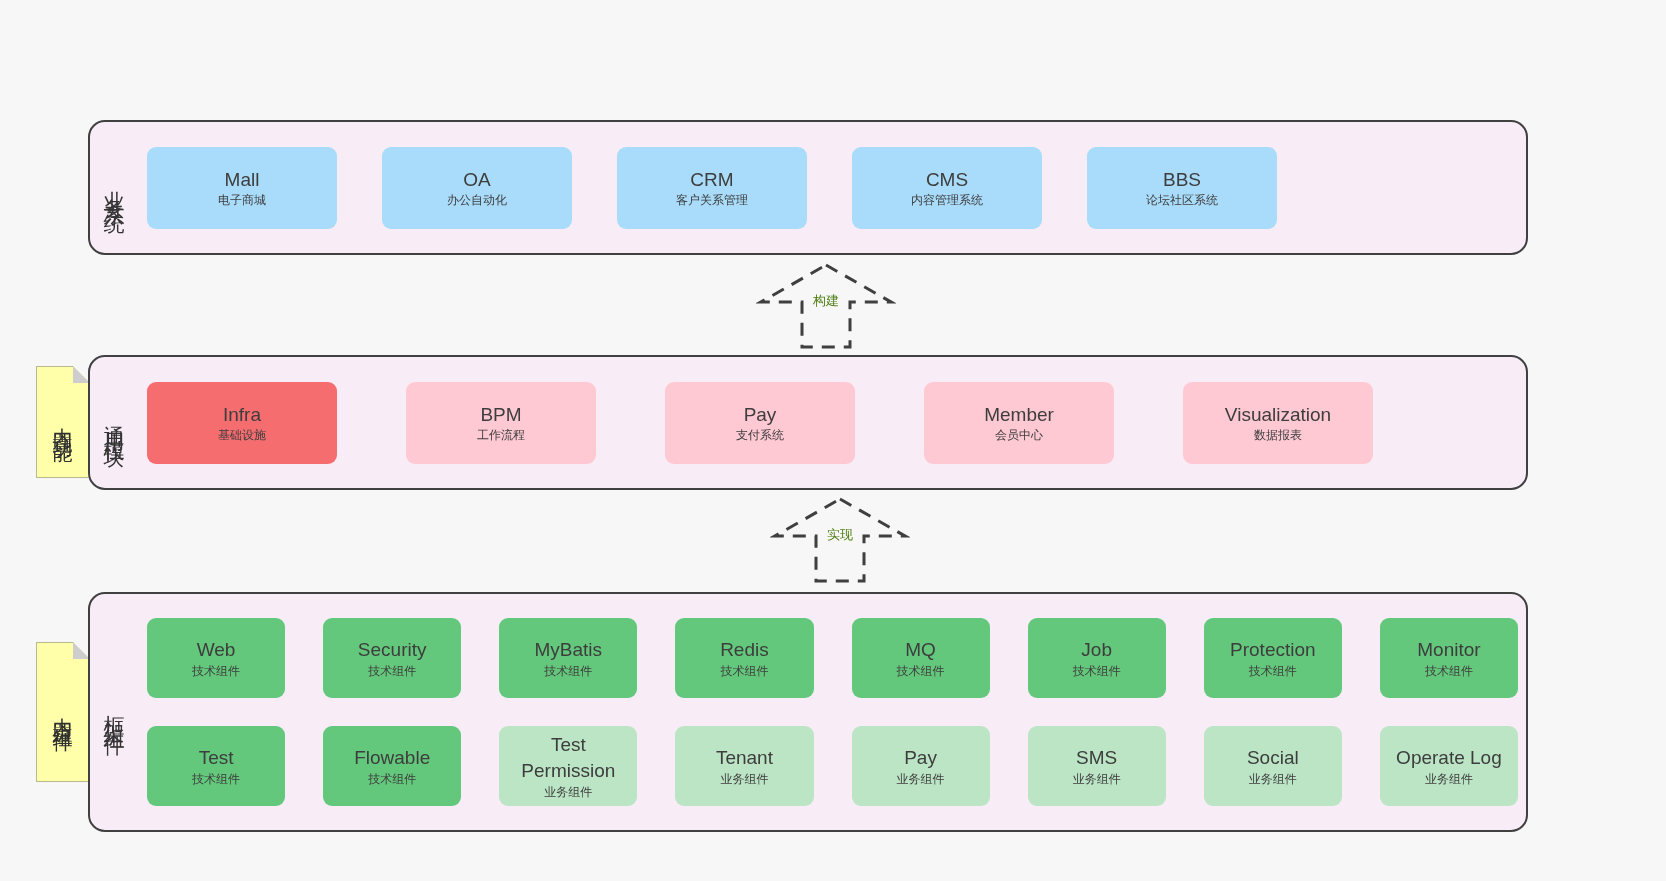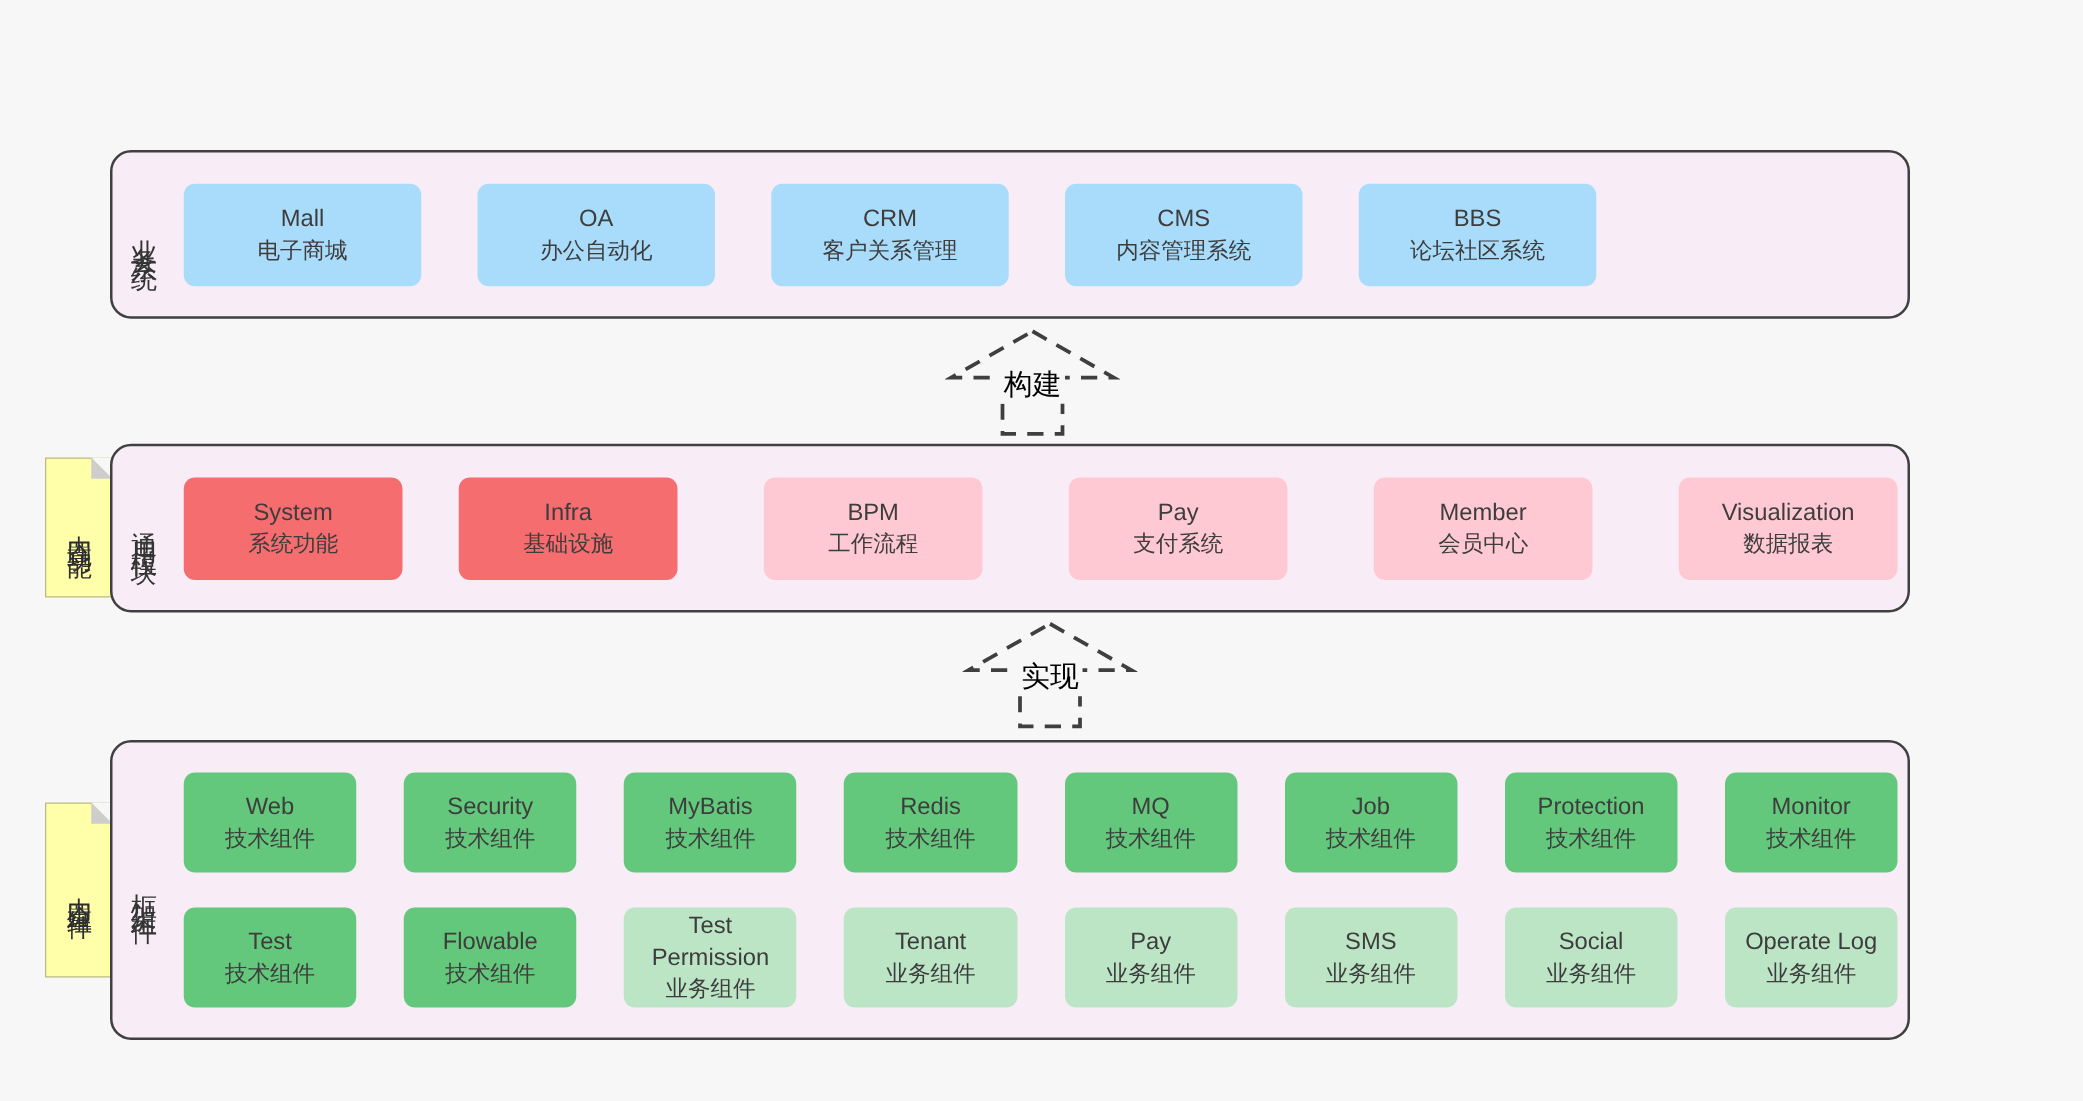--- a/index.html
+++ b/index.html
@@ -20,32 +20,32 @@
   .vlabel{writing-mode:vertical-rl;text-orientation:upright;font-size:21px;color:#343434;
           letter-spacing:7px;line-height:1;}
   .layer > .vlabel{position:absolute;left:14px;top:0;height:100%;display:flex;align-items:center;justify-content:center;}
 
   .boxes{position:absolute;left:57px;right:8px;top:0;bottom:0;display:flex;
          flex-direction:column;justify-content:center;gap:28px;}
   .box-row{display:flex;gap:45px;}
   .box{width:190px;height:82px;border-radius:9px;display:flex;flex-direction:column;
        align-items:center;justify-content:center;text-align:center;padding:2px 4px;}
   .box-name{font-size:19px;line-height:1.35;}
-  .box-desc{font-size:18px;line-height:1.35;}
+  .box-desc{font-size:12px;line-height:1.35;}
   .v-blue{background:var(--blue);} .v-red{background:var(--red);} .v-pink{background:var(--pink);margin-left:24px;}
   .v-green{background:var(--green);} .v-lightgreen{background:var(--lightgreen);}
   .layer-3 .box-row{gap:38px;}
   .layer-3 .box{width:141px;height:80px;}
 
   .arrow{position:absolute;width:140px;height:90px;z-index:1;}
   .arrow-1{left:756px;top:260px;}
   .arrow-2{left:770px;top:494px;}
   .arrow svg{position:absolute;left:0;top:0;}
   .arrow-label{position:absolute;left:50%;top:32px;transform:translateX(-50%);
-               background:var(--page-bg);padding:0 3px;font-size:23px;color:#000000;white-space:nowrap;}
+               background:var(--page-bg);padding:0 3px;font-size:13px;color:#4d7c0f;white-space:nowrap;}
 
   .tag{position:absolute;left:36px;width:54px;background:var(--tag-bg);
        border:1px solid #b9b98f;z-index:1;display:flex;align-items:center;justify-content:center;}
   .tag-1{top:366px;height:112px;}
   .tag-2{top:642px;height:140px;}
   .tag::before{content:"";position:absolute;top:-1px;right:-1px;width:0;height:0;
        border-top:17px solid var(--page-bg);border-left:17px solid transparent;}
   .tag::after{content:"";position:absolute;top:-1px;right:-1px;width:0;height:0;
        border-bottom:17px solid var(--tag-fold);border-right:17px solid transparent;}
   .tag .vlabel{font-size:20px;letter-spacing:5px;color:#2f2f2f;}
@@ -88,24 +88,20 @@
       <path d="M70,5 L135,42 L94,42 L94,87 L46,87 L46,42 L5,42 Z" fill="none" stroke="#3f3f3f" stroke-width="3" stroke-dasharray="13 9"></path>
     </svg>
     <span class="arrow-label">构建</span>
   </div>
 
   <section class="layer layer-2">
     <span class="vlabel">通用模块</span>
     <div class="boxes">
         <div class="box-row">
           <div class="box v-red">
-            <div class="box-name">System</div>
-            <div class="box-desc">系统功能</div>
-          </div>
-          <div class="box v-red">
             <div class="box-name">Infra</div>
             <div class="box-desc">基础设施</div>
           </div>
           <div class="box v-pink">
             <div class="box-name">BPM</div>
             <div class="box-desc">工作流程</div>
           </div>
           <div class="box v-pink">
             <div class="box-name">Pay</div>
             <div class="box-desc">支付系统</div>

